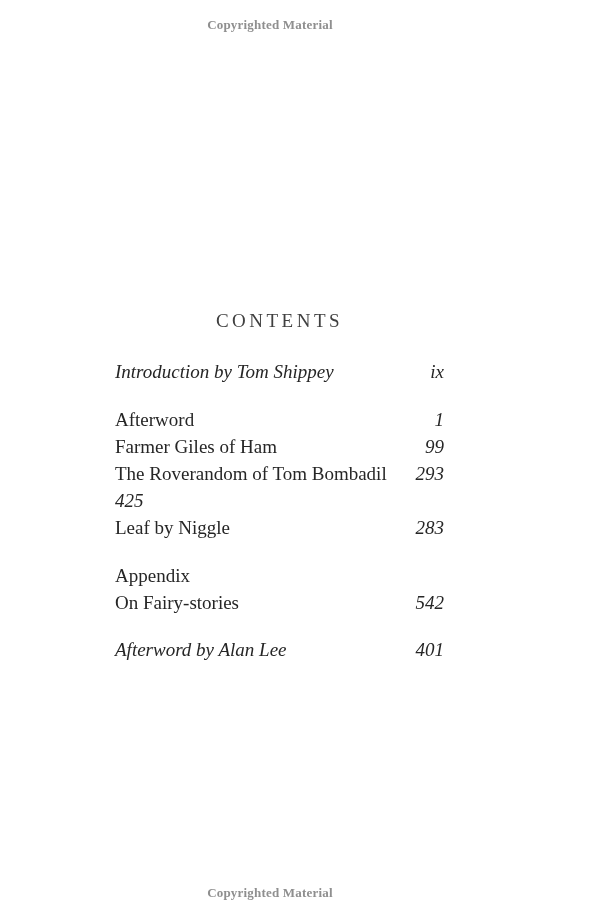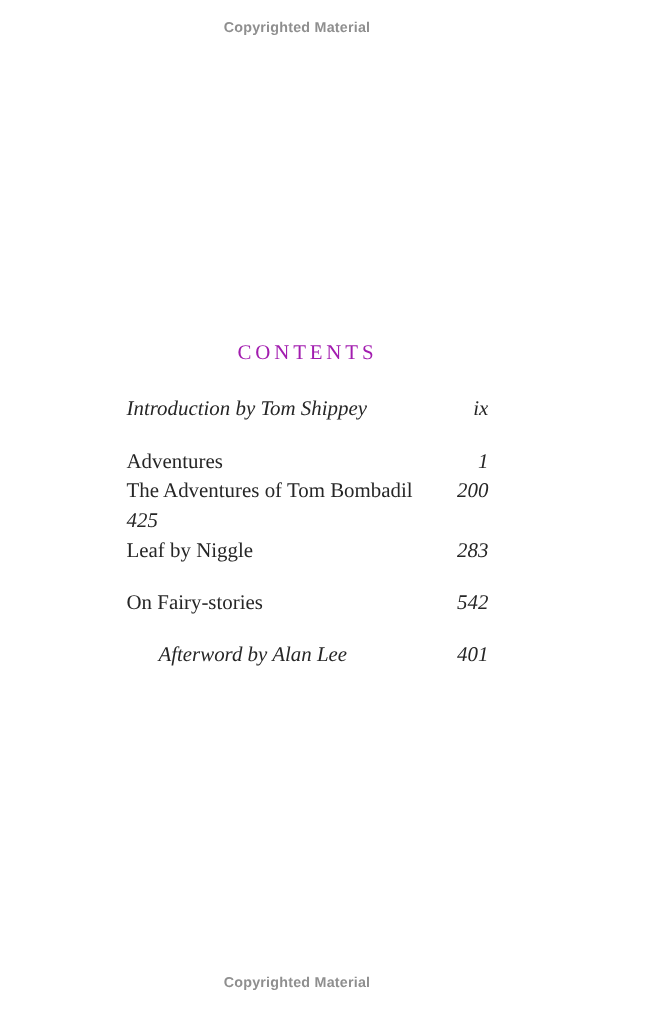--- a/index.html
+++ b/index.html
@@ -12,21 +12,21 @@
     height: 920px;
     position: relative;
     font-family: "Liberation Serif", serif;
     overflow: hidden;
   }
   .copyright {
     position: absolute;
     left: 0;
     width: 540px;
     text-align: center;
-    font-family: Liberation Sans, sans-serif;
+    font-family: Liberation Serif, serif;
     font-weight: 700;
     font-size: 13px;
     color: #8f8f8f;
     letter-spacing: 0.2px;
   }
   .copyright.top { top: 17px; }
   .copyright.bottom { top: 885px; }
 
   .content {
     position: absolute;
@@ -34,29 +34,29 @@
     top: 309px;
     width: 329px;
     color: #262626;
   }
   .contents-heading {
     margin: 0;
     font-size: 19px;
     font-weight: 400;
     letter-spacing: 3.5px;
     text-align: center;
-    color: #a21caf;
+    color: #404040;
     height: 24px;
     line-height: 24px;
   }
   .toc-section { margin: 0; }
   #toc-sections > .toc-section:nth-child(1) { margin-top: 25px; }
   #toc-sections > .toc-section:nth-child(2) { margin-top: 21px; }
   #toc-sections > .toc-section:nth-child(3) { margin-top: 21px; }
-  #toc-sections > .toc-section:nth-child(4) { margin-top: 20px; margin-left: 29px; }
+  #toc-sections > .toc-section:nth-child(4) { margin-top: 20px; }
 
   .toc-row {
     display: flex;
     justify-content: space-between;
     align-items: baseline;
     height: 27px;
     line-height: 27px;
     font-size: 19px;
   }
   .toc-title { white-space: nowrap; }
@@ -79,40 +79,48 @@
     <h1 class="contents-heading">CONTENTS</h1>
     <div id="toc-sections">
         <div class="toc-section">
   <div class="toc-row italic">
     <span class="toc-title">Introduction by Tom Shippey</span>
     <span class="toc-page">ix</span>
   </div>
 </div>
         <div class="toc-section">
   <div class="toc-row">
-    <span class="toc-title">Adventures</span>
+    <span class="toc-title">Afterword</span>
     <span class="toc-page">1</span>
   </div>
 
+  <div class="toc-row">
+    <span class="toc-title">Farmer Giles of Ham</span>
+    <span class="toc-page">99</span>
+  </div>
 
   <div class="toc-row">
-    <span class="toc-title">The Adventures of Tom Bombadil</span>
-    <span class="toc-page">200</span>
+    <span class="toc-title">The Roverandom of Tom Bombadil</span>
+    <span class="toc-page">293</span>
   </div>
 
   <div class="toc-row">
     <span class="toc-page">425</span>
   </div>
 
   <div class="toc-row">
     <span class="toc-title">Leaf by Niggle</span>
     <span class="toc-page">283</span>
   </div>
 </div>
         <div class="toc-section">
+  <div class="toc-row">
+    <span class="toc-title">Appendix</span>
+    <span class="toc-page"></span>
+  </div>
 
   <div class="toc-row">
     <span class="toc-title">On Fairy-stories</span>
     <span class="toc-page">542</span>
   </div>
 </div>
         <div class="toc-section">
   <div class="toc-row italic">
     <span class="toc-title">Afterword by Alan Lee</span>
     <span class="toc-page">401</span>

